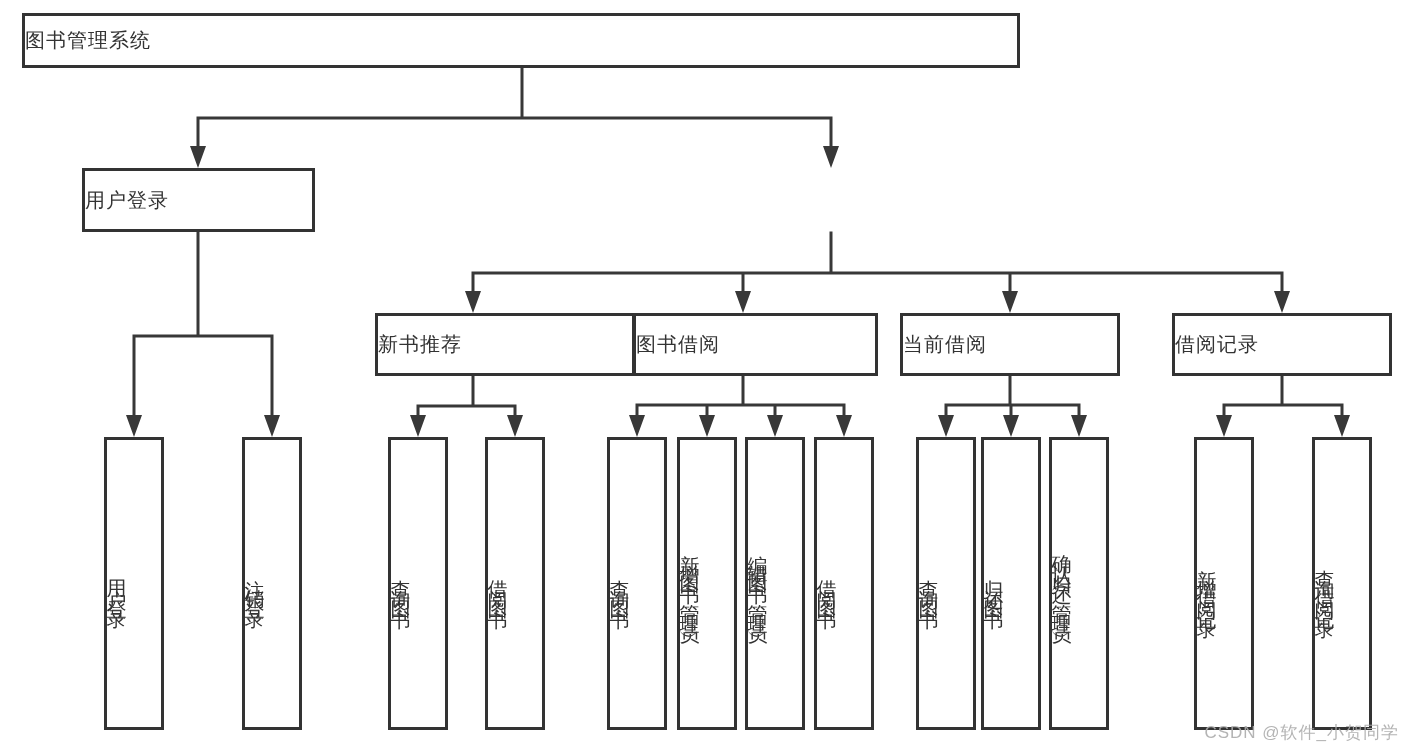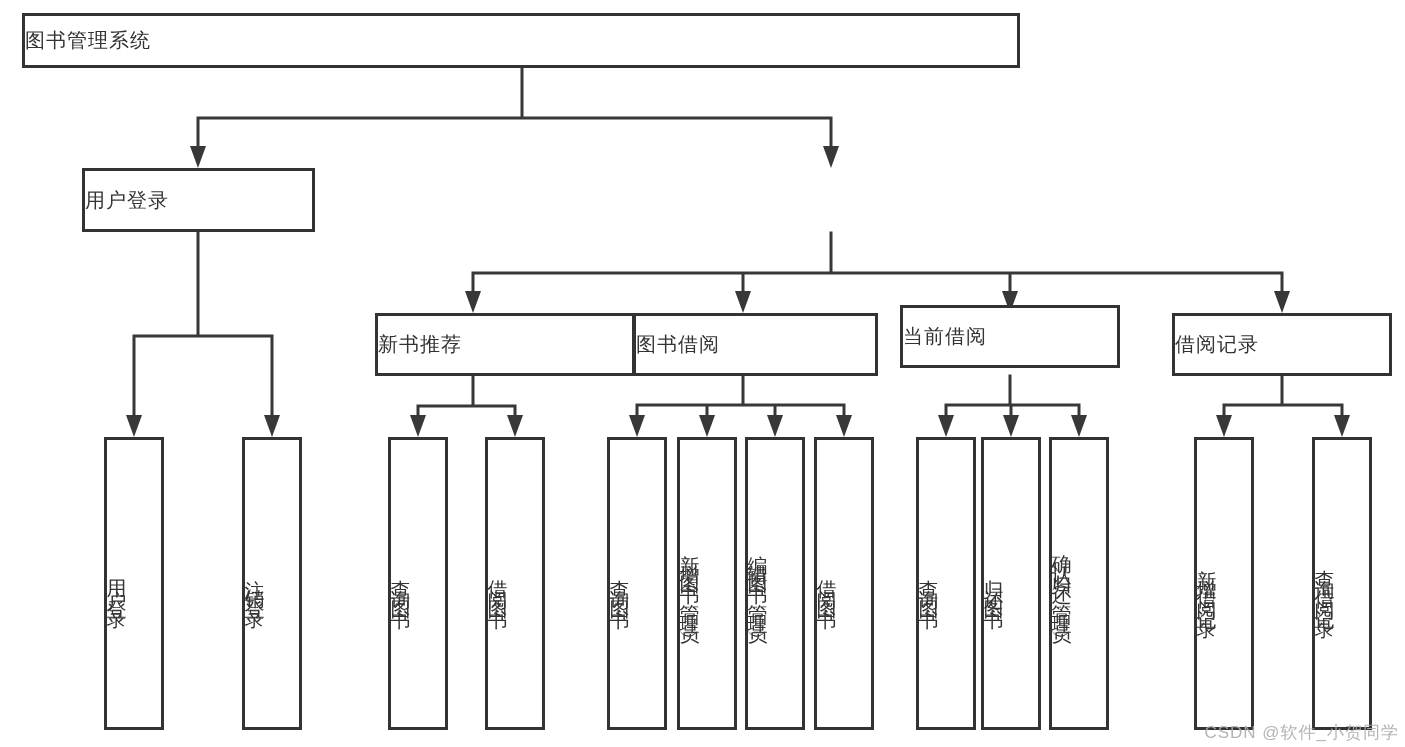--- a/index.html
+++ b/index.html
@@ -110,21 +110,21 @@
   <div class="node h" style="left:82px; top:168px; width:233px; height:64px;">
     <span>用户登录</span>
   </div>
 
   <div class="node h" style="left:363px; top:313px; width:260px; height:63px;margin-left:12px;">
     <span>新书推荐</span>
   </div>
   <div class="node h" style="left:633px; top:313px; width:245px; height:63px;">
     <span>图书借阅</span>
   </div>
-  <div class="node h" style="left:900px; top:305px; width:220px; height:63px;">
+  <div class="node h" style="left:900px; top:313px; width:220px; height:63px;">
     <span>当前借阅</span>
   </div>
   <div class="node h" style="left:1172px; top:313px; width:220px; height:63px;">
     <span>借阅记录</span>
   </div>
 
   <div class="node v" style="left:104px; top:437px; width:60px; height:293px;">
     <span>用户登录</span>
   </div>
   <div class="node v" style="left:242px; top:437px; width:60px; height:293px;">

